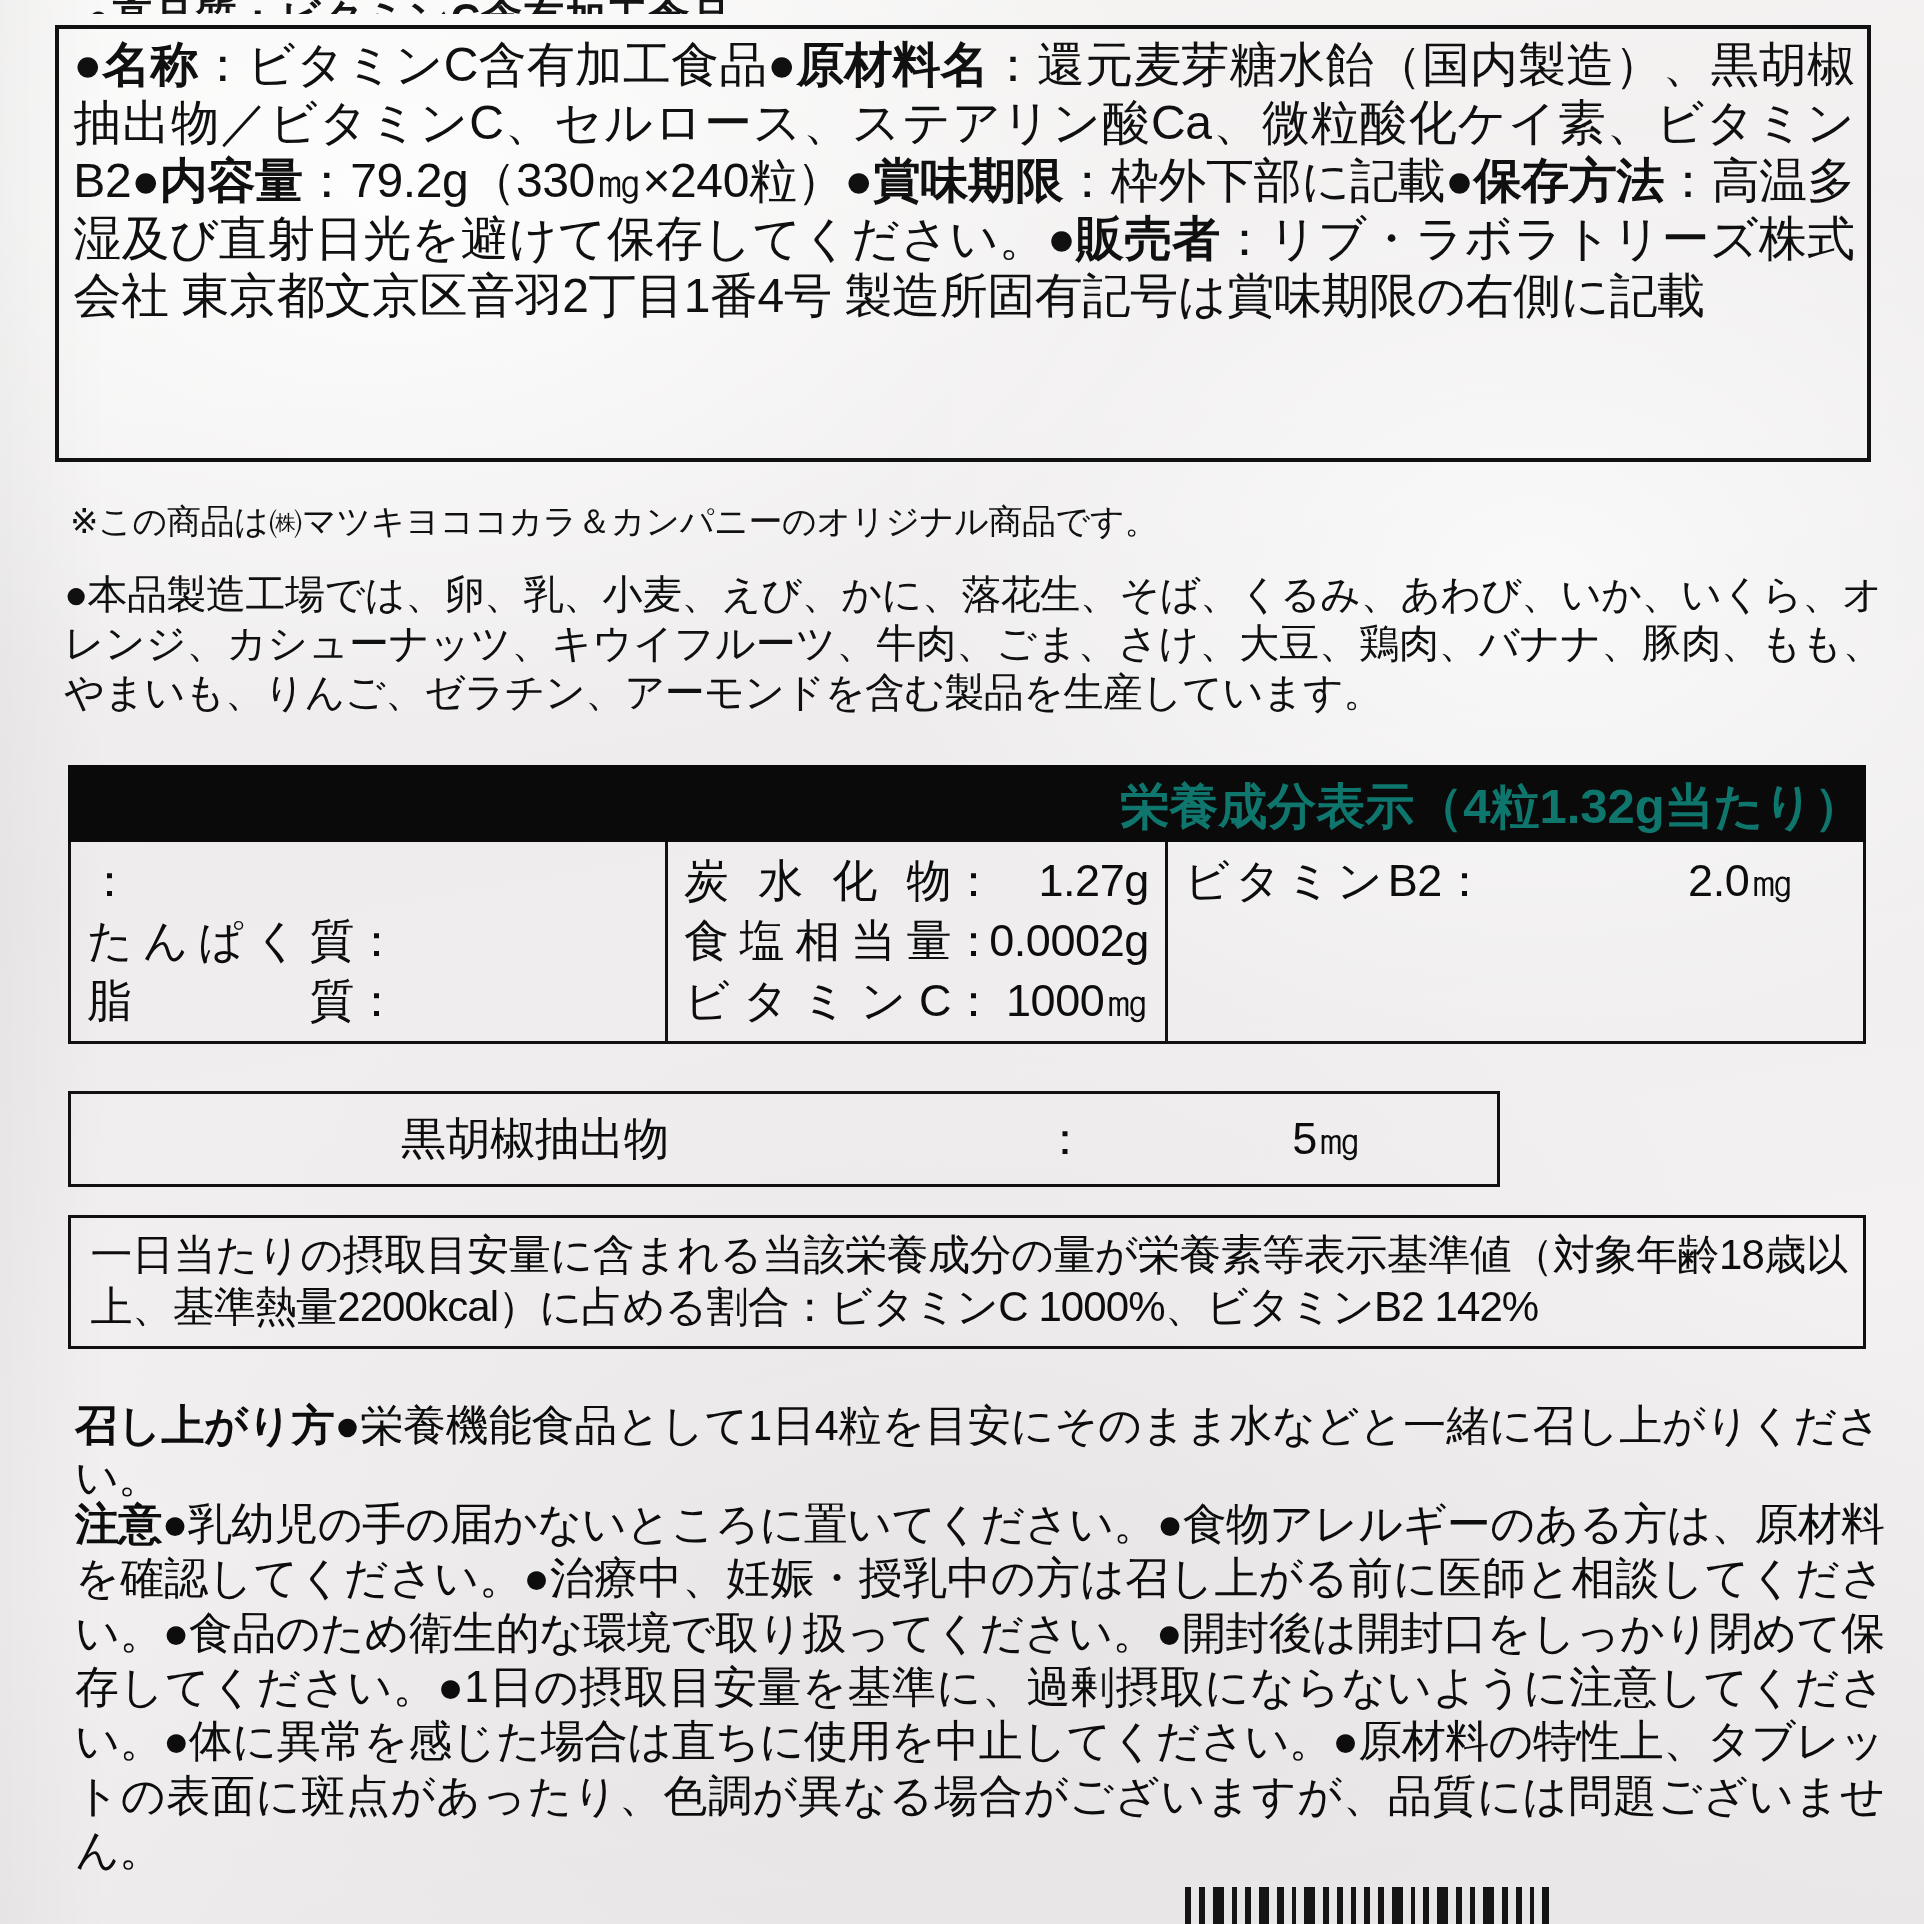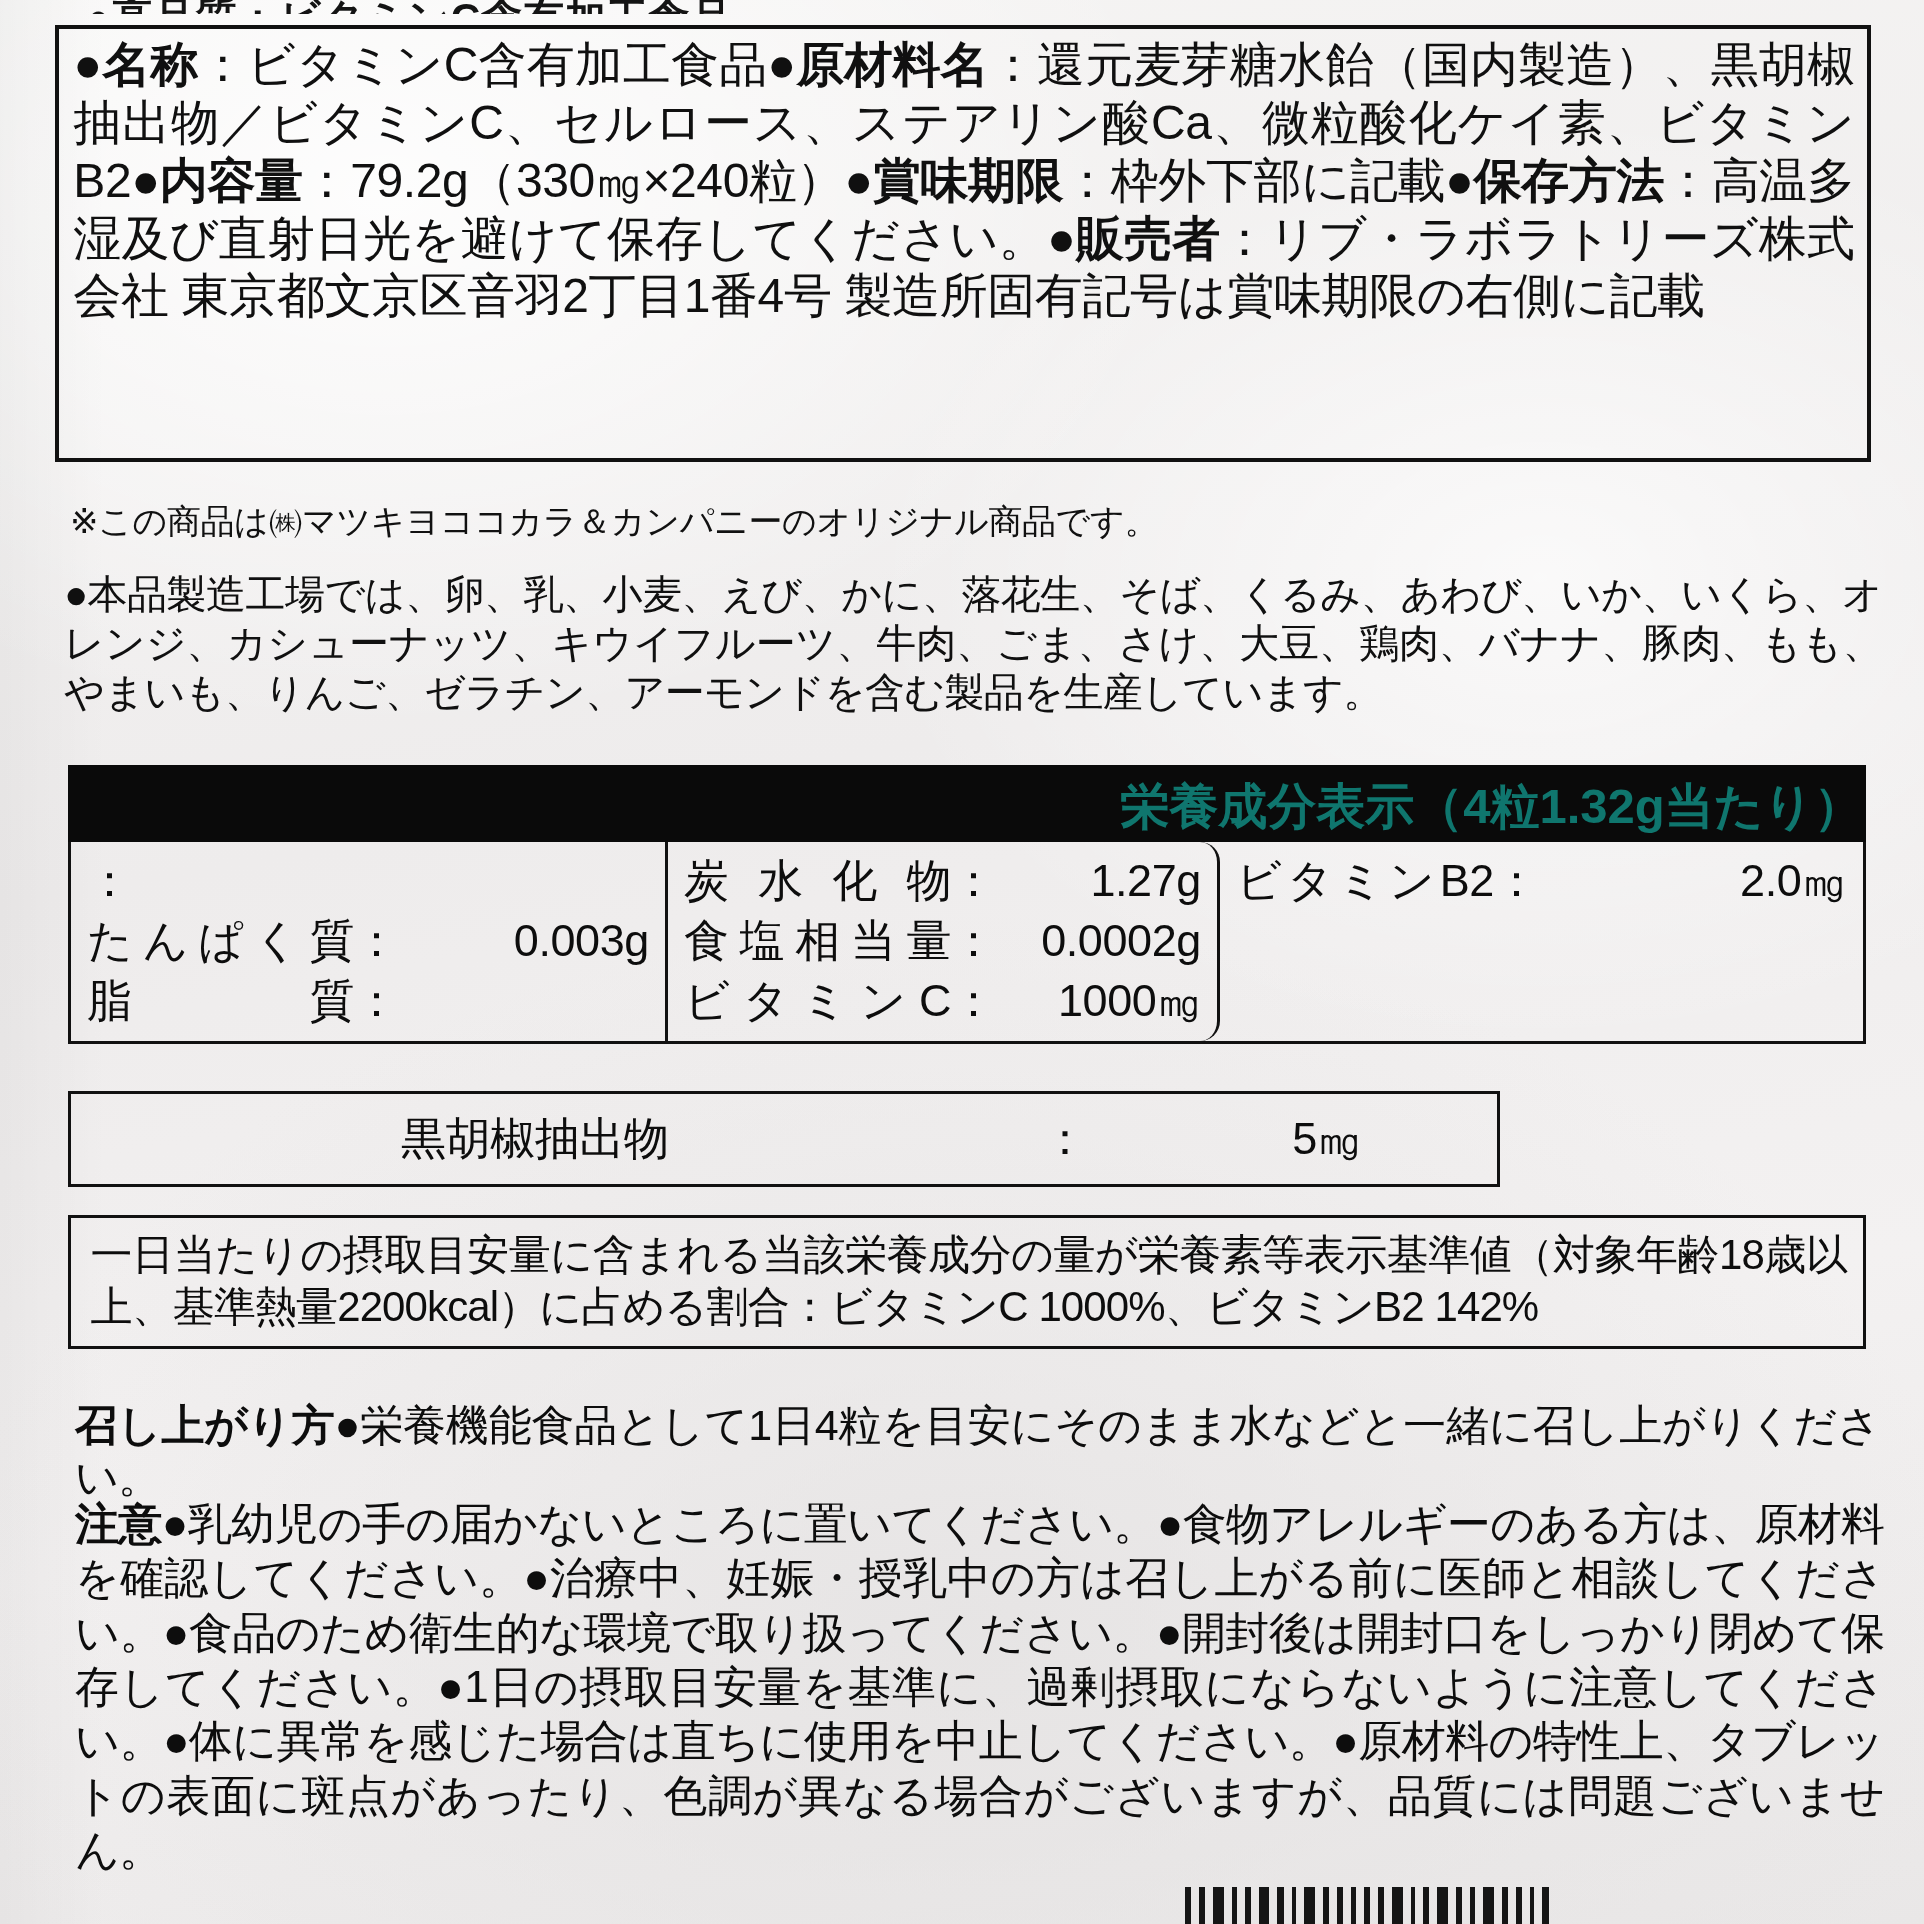--- a/index.html
+++ b/index.html
@@ -114,21 +114,21 @@
     display: flex;
     border: 3.6px solid #111;
     border-top: none;
     box-sizing: border-box;
   }
   .ncol {
     box-sizing: border-box;
     padding: 9px 16px 10.7px 16px;
   }
   .ncol.c1 { width: 597px; border-right: 3.6px solid #111; }
-  .ncol.c2 { width: 552px; border-right: 3.6px solid #111; border-radius: 20px; }
+  .ncol.c2 { width: 500px; border-right: 3.6px solid #111; }
   .ncol.c3 { width: 642px; }
   .nrow {
     display: flex;
     align-items: baseline;
     font-size: 45px;
     line-height: 1.33;
     letter-spacing: -0.4px;
     white-space: nowrap;
   }
   .nlabel {
@@ -256,21 +256,20 @@
     <div id="nutrition-header">栄養成分表示（4粒1.32g当たり）</div>
     <div id="nutrition-grid">
 
       <div class="ncol c1">
         <div class="nrow">
           <span class="ncolon">：</span>
         </div>
         <div class="nrow">
           <span class="nlabel">たんぱく質</span>
           <span class="ncolon">：</span>
-          <span class="nvalue">0.003g</span>
         </div>
         <div class="nrow">
           <span class="nlabel">脂質</span>
           <span class="ncolon">：</span>
         </div>
       </div>
 
       <div class="ncol c2">
         <div class="nrow">
           <span class="nlabel">炭水化物</span>

